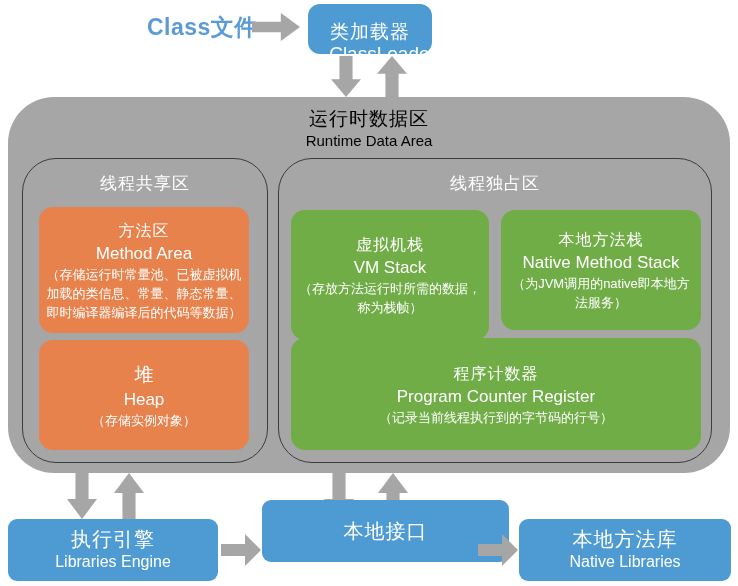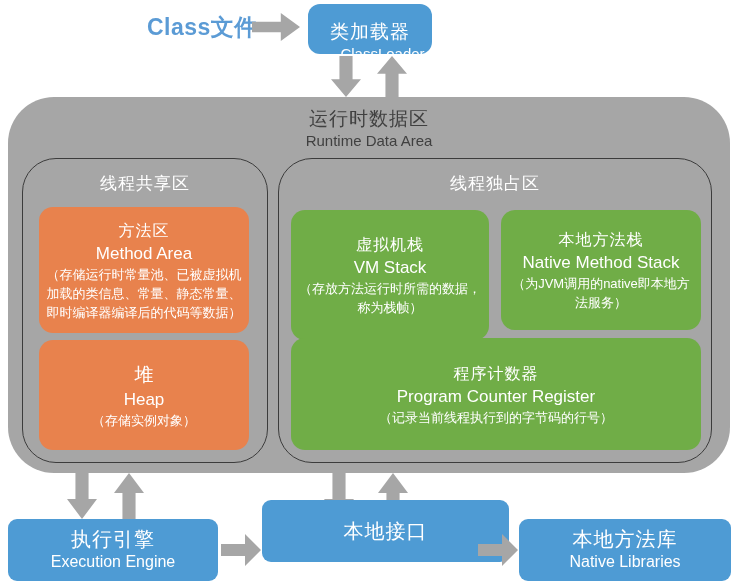--- a/index.html
+++ b/index.html
@@ -9,32 +9,32 @@
   }
   .abs{position:absolute;}
   .box{display:flex;flex-direction:column;align-items:center;justify-content:center;
        color:#fff;text-align:center;box-sizing:border-box;}
   .blue{background:var(--blue,#4e9bd4);border-radius:9px;}
   .orange{background:var(--orange,#e8824d);border-radius:14px;}
   .green{background:var(--green,#70ad47);border-radius:14px;}
   .runtime{background:var(--gray,#a6a6a6);border-radius:46px;color:#fff;}
   .subpanel{position:absolute;border:1.5px solid #3c3c3c;border-radius:34px;box-sizing:border-box;}
   .subpanel-title{color:#fff;text-align:center;font-size:17px;margin-top:13px;letter-spacing:1px;}
-  .panel-title{position:absolute;top:9px;left:0;width:100%;text-align:center;color:#404040;}
+  .panel-title{position:absolute;top:9px;left:0;width:100%;text-align:center;color:#000000;}
   .t-zh-xl{font-size:19px;line-height:25px;letter-spacing:1px;}
   .t-en-md{font-size:15px;line-height:20px;}
   .t-zh{font-size:16px;line-height:23px;letter-spacing:1px;}
   .t-zh-big{font-size:19px;line-height:27px;}
   .t-en{font-size:17px;line-height:23px;}
   .t-desc{font-size:13px;line-height:19px;padding:0 6px;}
   .classfile{color:var(--blue-text,#5b9bd5);font-size:23px;font-weight:600;letter-spacing:.5px;}
   .arrow{position:absolute;display:block;}
   .arrow polygon{fill:var(--arrow,#a6a6a6);}
   .cl-zh{font-size:19px;line-height:25px;letter-spacing:1px;margin-top:24px;}
-  .cl-en{font-size:15px;line-height:19px;margin-left:25px;}
+  .cl-en{font-size:19px;line-height:19px;margin-left:25px;}
   .bb-zh{font-size:20px;line-height:23px;letter-spacing:1px;}
   .bb-en{font-size:16px;line-height:21px;}
 </style>
 </head>
 <body>
 
 <div class="page">
 
   <div class="abs classfile" style="left:147px;top:12px;">Class文件</div>
 
@@ -108,21 +108,21 @@
   </svg>
   <svg class="arrow" style="left:324px;top:473px;" width="30" height="46" viewBox="0 0 32 46" preserveAspectRatio="none">
     <polygon points="9,0 23,0 23,26 32,26 16,46 0,26 9,26"></polygon>
   </svg>
   <svg class="arrow" style="left:378px;top:473px;" width="30" height="46" viewBox="0 0 32 46" preserveAspectRatio="none">
     <polygon points="16,0 32,20 23,20 23,46 9,46 9,20 0,20"></polygon>
   </svg>
 
   <div class="abs box blue" style="left:8px;top:519px;width:210px;height:62px;">
     <div class="bb-zh">执行引擎</div>
-    <div class="bb-en">Execution Engine</div>
+    <div class="bb-en">Libraries Engine</div>
   </div>
 
   <svg class="arrow" style="left:221px;top:534px;" width="40" height="32" viewBox="0 0 40 32" preserveAspectRatio="none">
     <polygon points="0,10 24,10 24,0 40,16 24,32 24,22 0,22"></polygon>
   </svg>
 
   <div class="abs box blue" style="left:262px;top:500px;width:247px;height:62px;">
     <div class="bb-zh">本地接口</div>
   </div>
 

